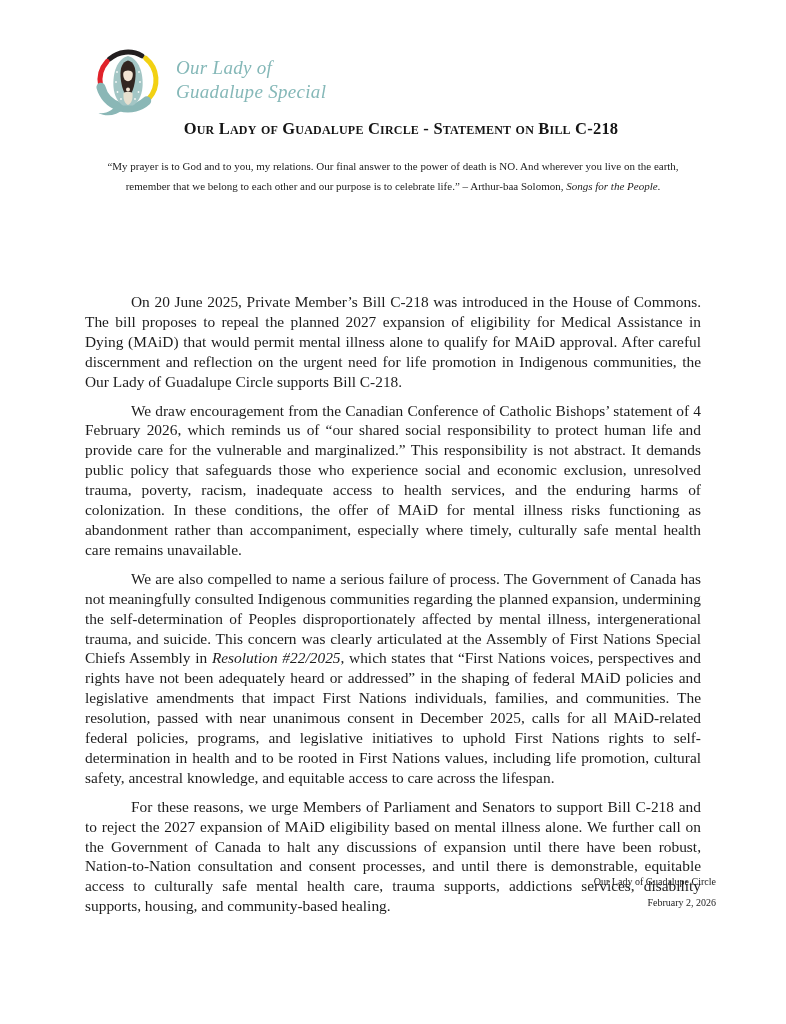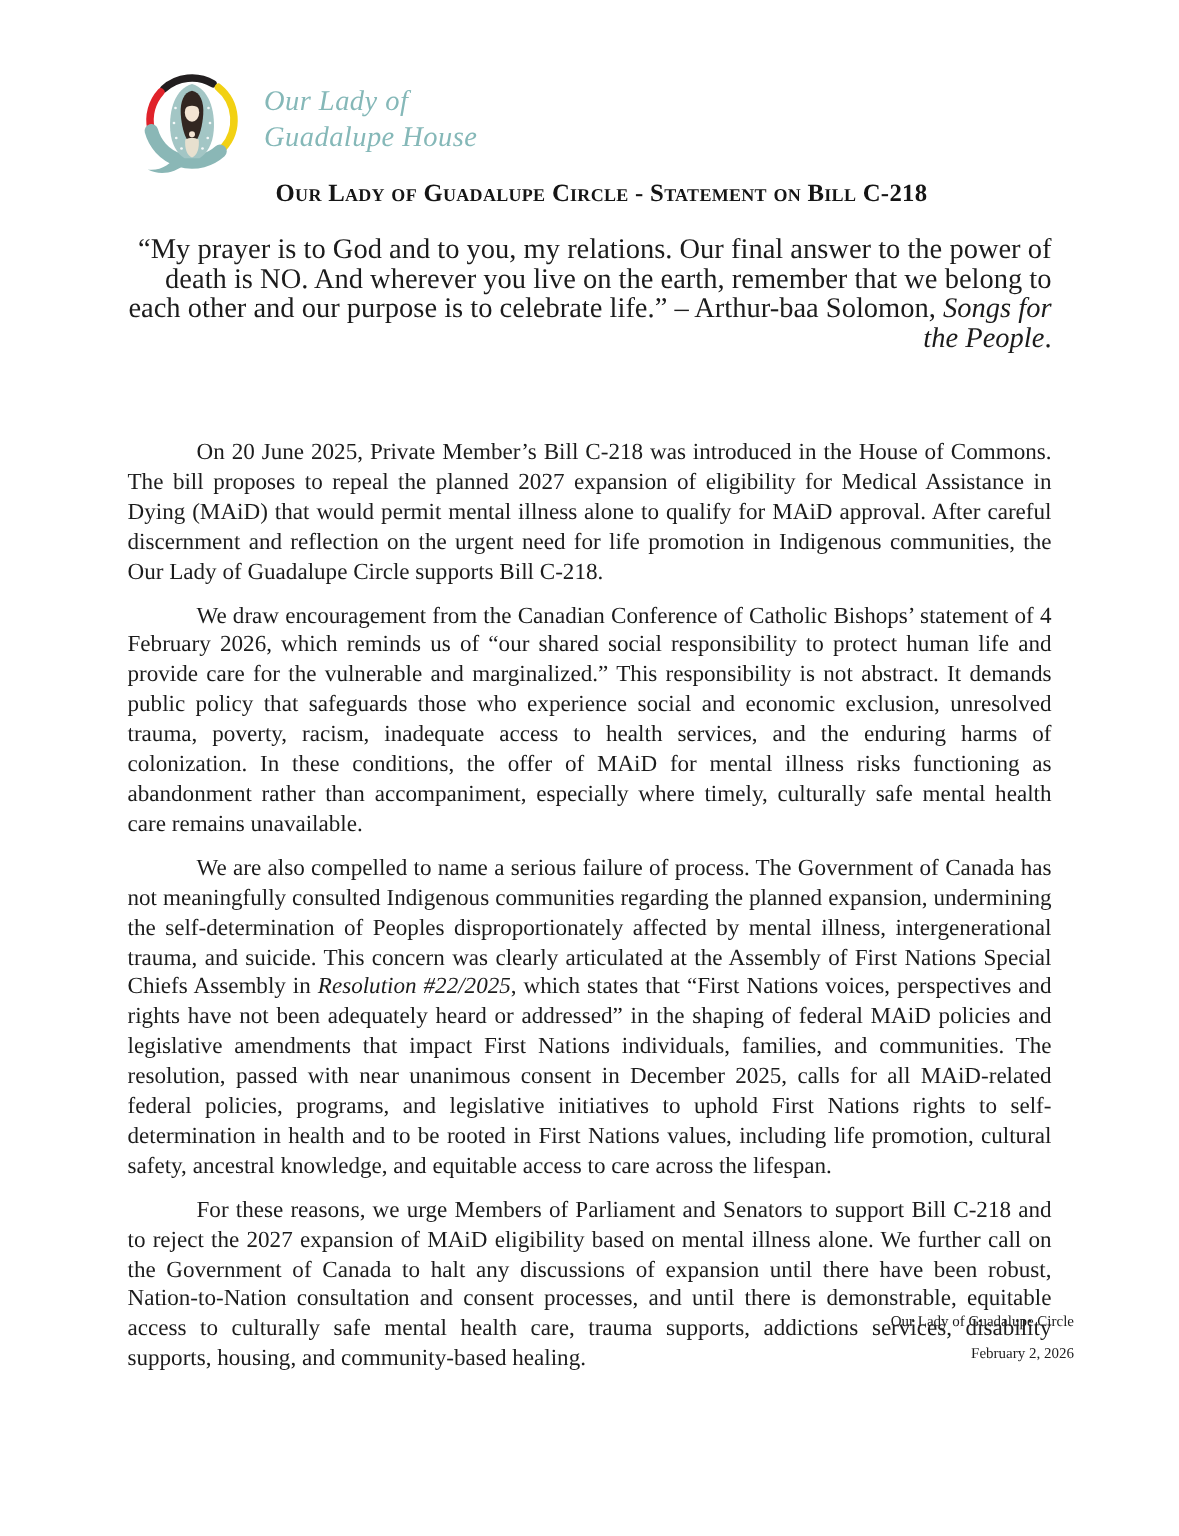--- a/index.html
+++ b/index.html
@@ -47,22 +47,22 @@
     letter-spacing: 0.2px;
     color: #151515;
   }
 
   
   .quote {
     position: absolute;
     top: 157px;
     left: 85px;
     width: 616px;
-    text-align: right;
-    font-size: 19px;
+    text-align: center;
+    font-size: 11px;
     line-height: 19.6px;
   }
 
   
   .body-text {
     position: absolute;
     top: 244px;
     left: 85px;
     width: 616px;
     text-align: justify;
@@ -114,21 +114,21 @@
           <circle cx="49" cy="28" r="0.9"></circle>
             <circle cx="50" cy="38" r="0.9"></circle>
             <circle cx="48.5" cy="48" r="0.9"></circle>
           <circle cx="31" cy="55" r="0.9"></circle>
             <circle cx="45" cy="55" r="0.9"></circle>
         </g>
       </g>
     </svg>
     <div class="logo-text">
       <div>Our Lady of</div>
-      <div>Guadalupe House</div>
+      <div>Guadalupe Special</div>
     </div>
   </div>
 
   <div class="doc-title">Our Lady of Guadalupe Circle - Statement on Bill C-218</div>
 
   <div class="quote"><span>“My prayer is to God and to you, my relations. Our final answer to the power of death is NO. And wherever you live on the earth, remember that we belong to each other and our purpose is to celebrate life.” – Arthur-baa Solomon, </span><em>Songs for the People</em><span>.</span></div>
 
   <div class="body-text">
     <p><span>On 20 June 2025, Private Member’s Bill C-218 was introduced in the House of Commons. The bill proposes to repeal the planned 2027 expansion of eligibility for Medical Assistance in Dying (MAiD) that would permit mental illness alone to qualify for MAiD approval. After careful discernment and reflection on the urgent need for life promotion in Indigenous communities, the Our Lady of Guadalupe Circle supports Bill C-218.</span></p>
     <p><span>We draw encouragement from the Canadian Conference of Catholic Bishops’ statement of 4 February 2026, which reminds us of “our shared social responsibility to protect human life and provide care for the vulnerable and marginalized.” This responsibility is not abstract. It demands public policy that safeguards those who experience social and economic exclusion, unresolved trauma, poverty, racism, inadequate access to health services, and the enduring harms of colonization. In these conditions, the offer of MAiD for mental illness risks functioning as abandonment rather than accompaniment, especially where timely, culturally safe mental health care remains unavailable.</span></p>

